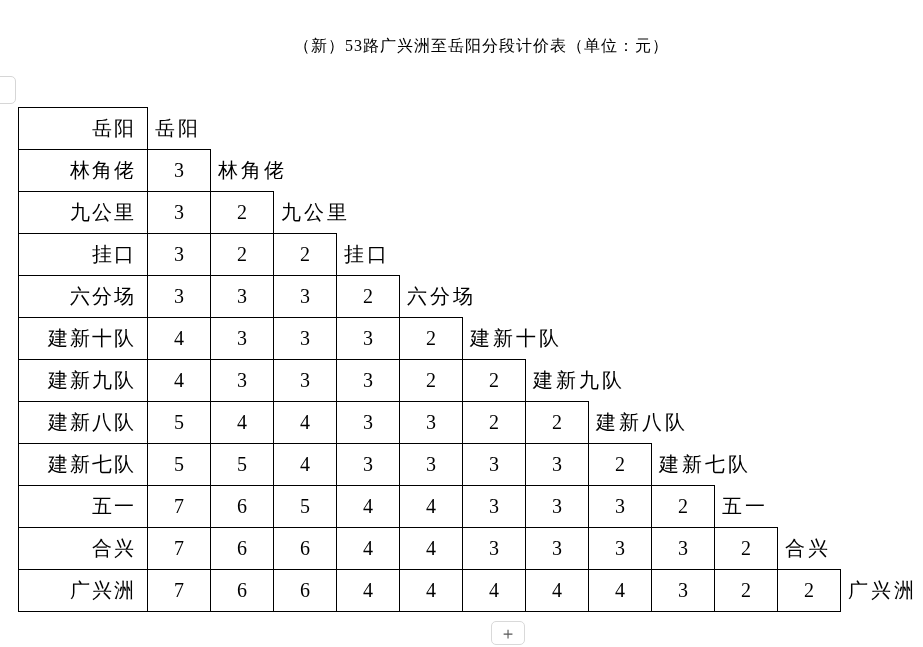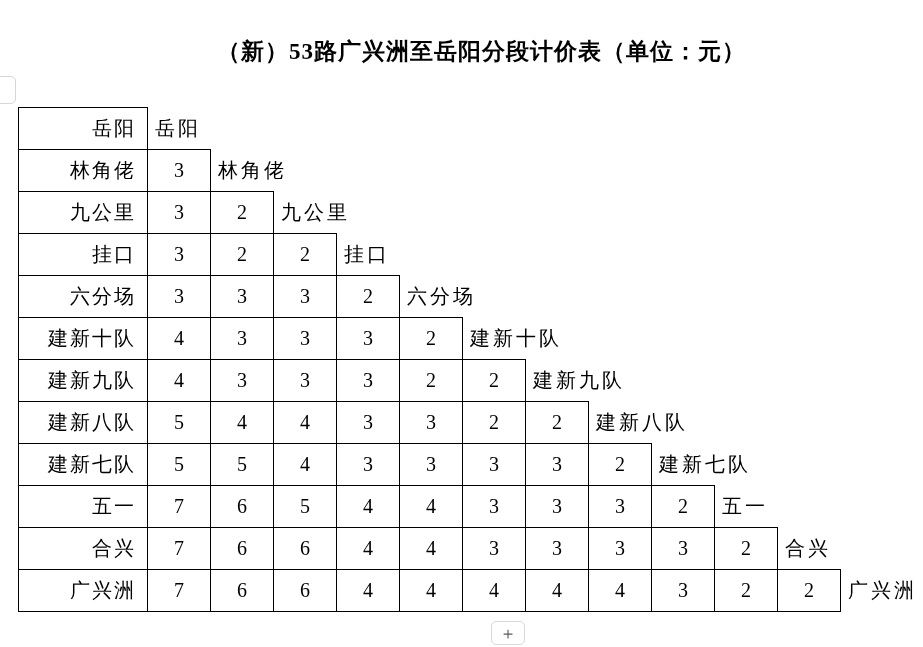--- a/index.html
+++ b/index.html
@@ -14,22 +14,22 @@
     overflow: hidden;
     font-family: "Liberation Serif", "DejaVu Serif", serif;
     color: #000000;
   }
   .doc-title {
     position: absolute;
     top: 36px;
     left: 40px;
     width: 883px;
     text-align: center;
-    font-size: 23px;
-    font-weight: bold;
+    font-size: 16px;
+    font-weight: normal;
     letter-spacing: 1px;
     white-space: nowrap;
   }
   
   .block-handle {
     position: absolute;
     left: -6px;
     top: 76px;
     width: 22px;
     height: 28px;

